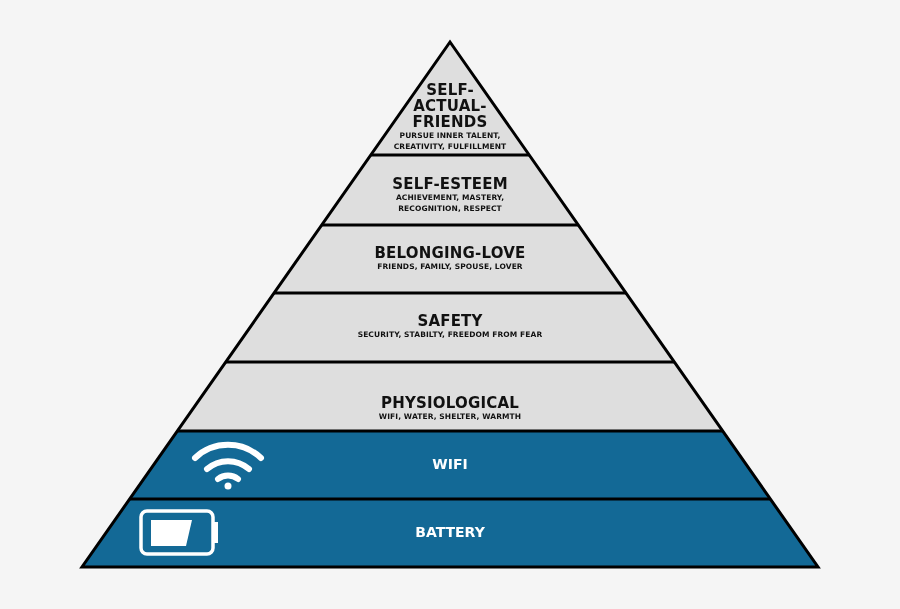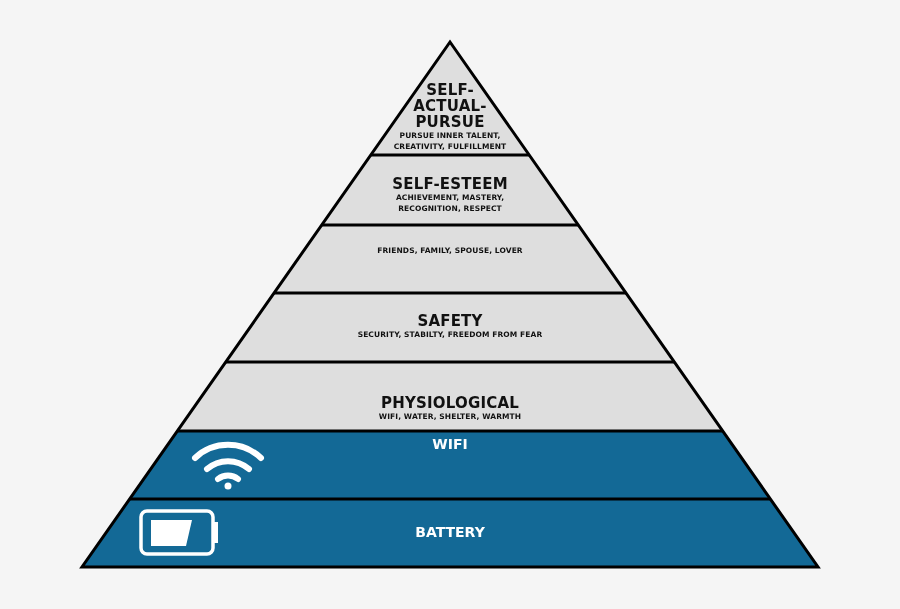--- a/index.html
+++ b/index.html
@@ -43,40 +43,41 @@
   <g>
     <rect x="141" y="511" width="72" height="43" rx="6" fill="none" stroke="#fff" stroke-width="3.5"></rect>
     <rect x="213" y="522" width="5" height="21" fill="#fff"></rect>
     <path d="M151,520 L192,520 L186,546 L151,546 Z" fill="#fff"></path>
   </g>
 </svg>
 
 <div class="lbl" style="top:82px">
   <div class="t">SELF-</div>
   <div class="t">ACTUAL-</div>
-  <div class="t">PURSUE</div>
+  <div class="t">FRIENDS</div>
   <div class="s">PURSUE INNER TALENT,</div>
   <div class="s">CREATIVITY, FULFILLMENT</div>
 </div>
 
 <div class="lbl" style="top:176px">
   <div class="t">SELF-ESTEEM</div>
   <div class="s">ACHIEVEMENT, MASTERY,</div>
   <div class="s">RECOGNITION, RESPECT</div>
 </div>
 
 <div class="lbl" style="top:245px">
+  <div class="t">BELONGING-LOVE</div>
   <div class="s">FRIENDS, FAMILY, SPOUSE, LOVER</div>
 </div>
 
 <div class="lbl" style="top:313px">
   <div class="t">SAFETY</div>
   <div class="s">SECURITY, STABILTY, FREEDOM FROM FEAR</div>
 </div>
 
 <div class="lbl" style="top:395px">
   <div class="t">PHYSIOLOGICAL</div>
   <div class="s">WIFI, WATER, SHELTER, WARMTH</div>
 </div>
 
-<div class="lbl w" style="top:436px">WIFI</div>
+<div class="lbl w" style="top:456px">WIFI</div>
 
 <div class="lbl w" style="top:524px">BATTERY</div>
 
 </body></html>

